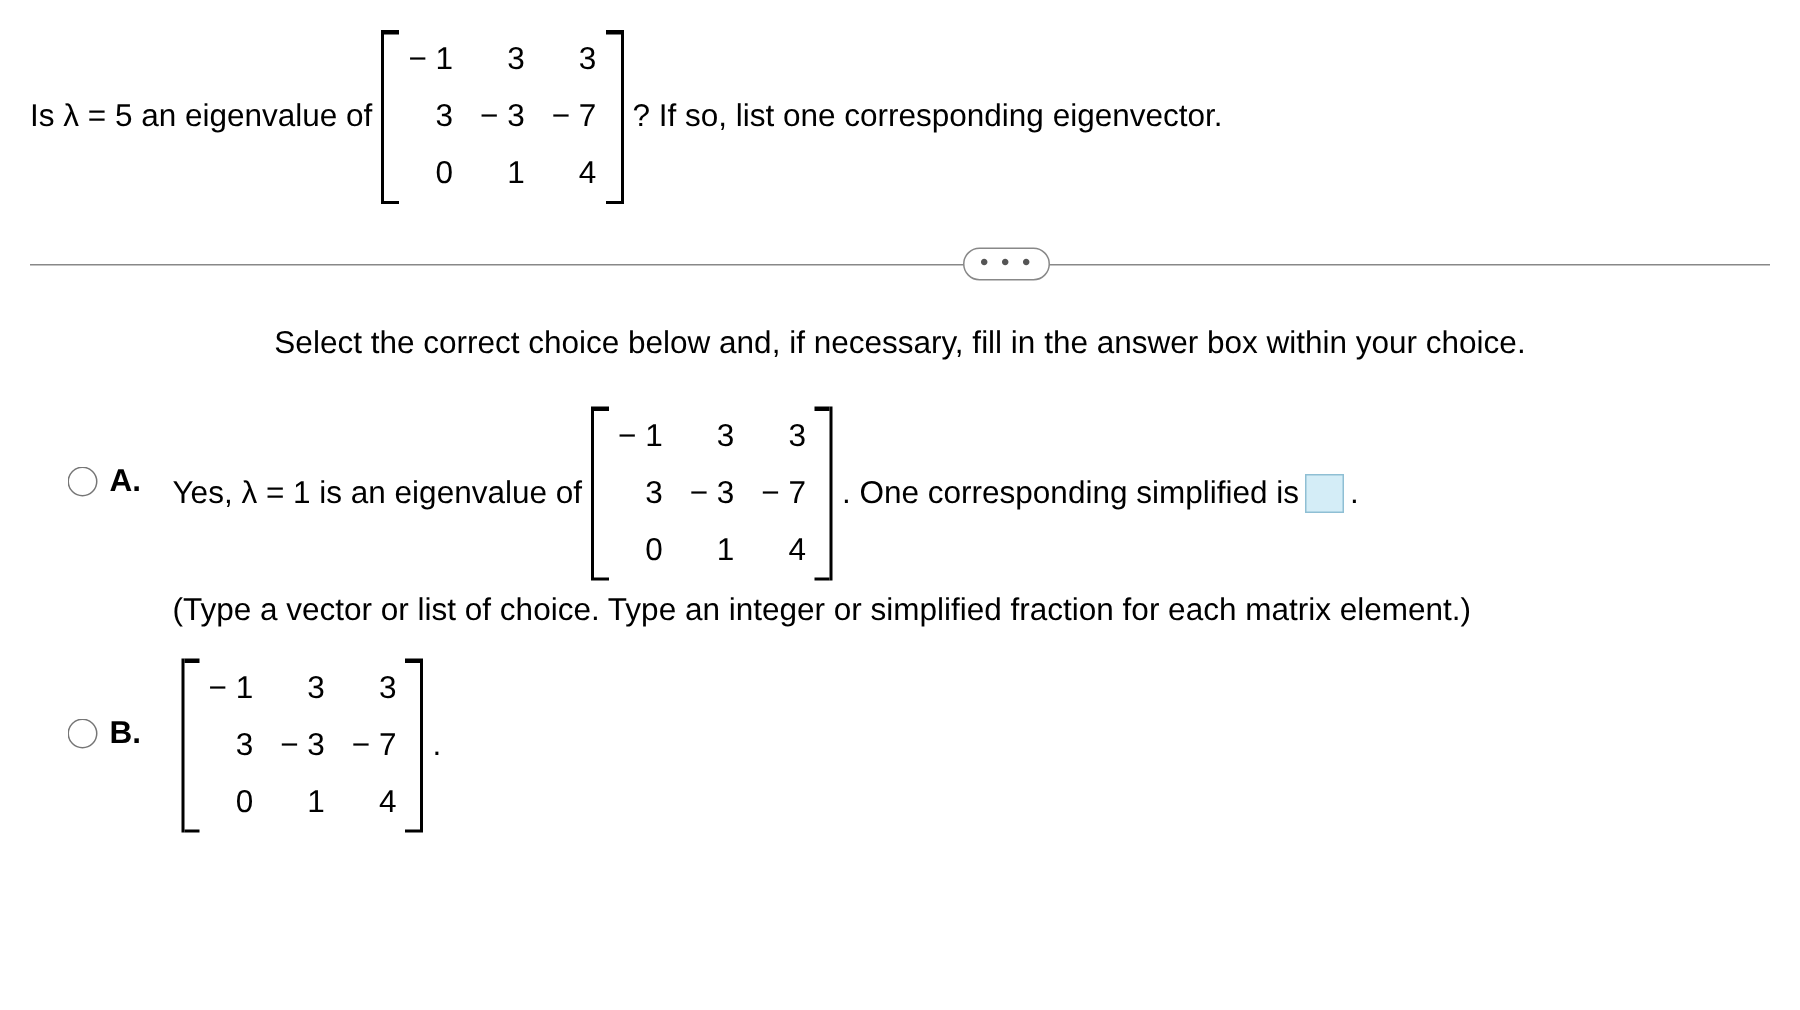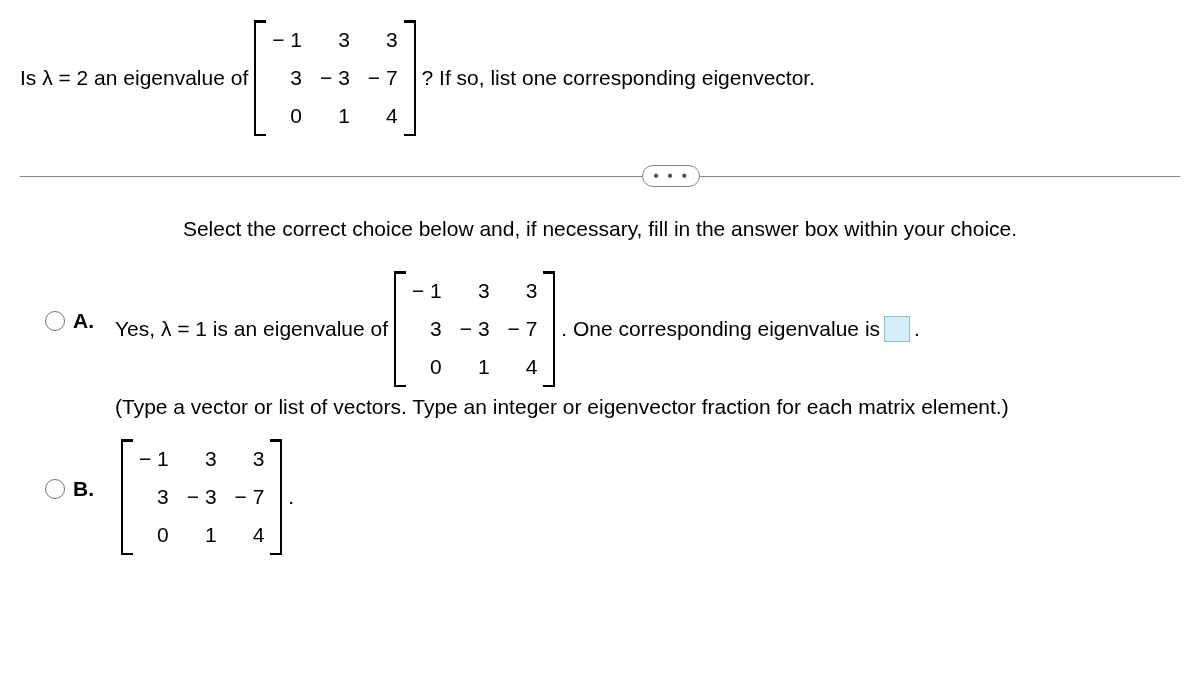--- a/index.html
+++ b/index.html
@@ -133,21 +133,21 @@
   }
   .hint {
     margin-top: 8px;
     font-size: 21px;
   }
 </style>
 </head>
 <body>
 
 <div class="question-row">
-  <span class="text-seg">Is λ = 2 an eigenvalue of</span>
+  <span class="text-seg">Is λ = 5 an eigenvalue of</span>
   <span class="matrix">
     <span class="bracket left"></span>
     <span class="matrix-body">
       <span>− 1</span>
       <span>3</span>
       <span>3</span>
       <span>3</span>
       <span>− 3</span>
       <span>− 7</span>
       <span>0</span>
@@ -184,25 +184,25 @@
             <span>3</span>
             <span>3</span>
             <span>− 3</span>
             <span>− 7</span>
             <span>0</span>
             <span>1</span>
             <span>4</span>
           </span>
           <span class="bracket right"></span>
         </span>
-        <span class="text-seg">. One corresponding eigenvalue is</span>
+        <span class="text-seg">. One corresponding simplified is</span>
         <span class="answer-box"></span>
         <span>.</span>
       </div>
-      <div class="hint">(Type a vector or list of vectors. Type an integer or eigenvector fraction for each matrix element.)</div>
+      <div class="hint">(Type a vector or list of choice. Type an integer or simplified fraction for each matrix element.)</div>
     </div>
   </div>
 
   <div class="choice choice-b">
     <div class="radio-col">
       <input type="radio" name="answer" style="">
       <span class="choice-label">B.</span>
     </div>
     <div class="choice-body">
       <div class="choice-line">

